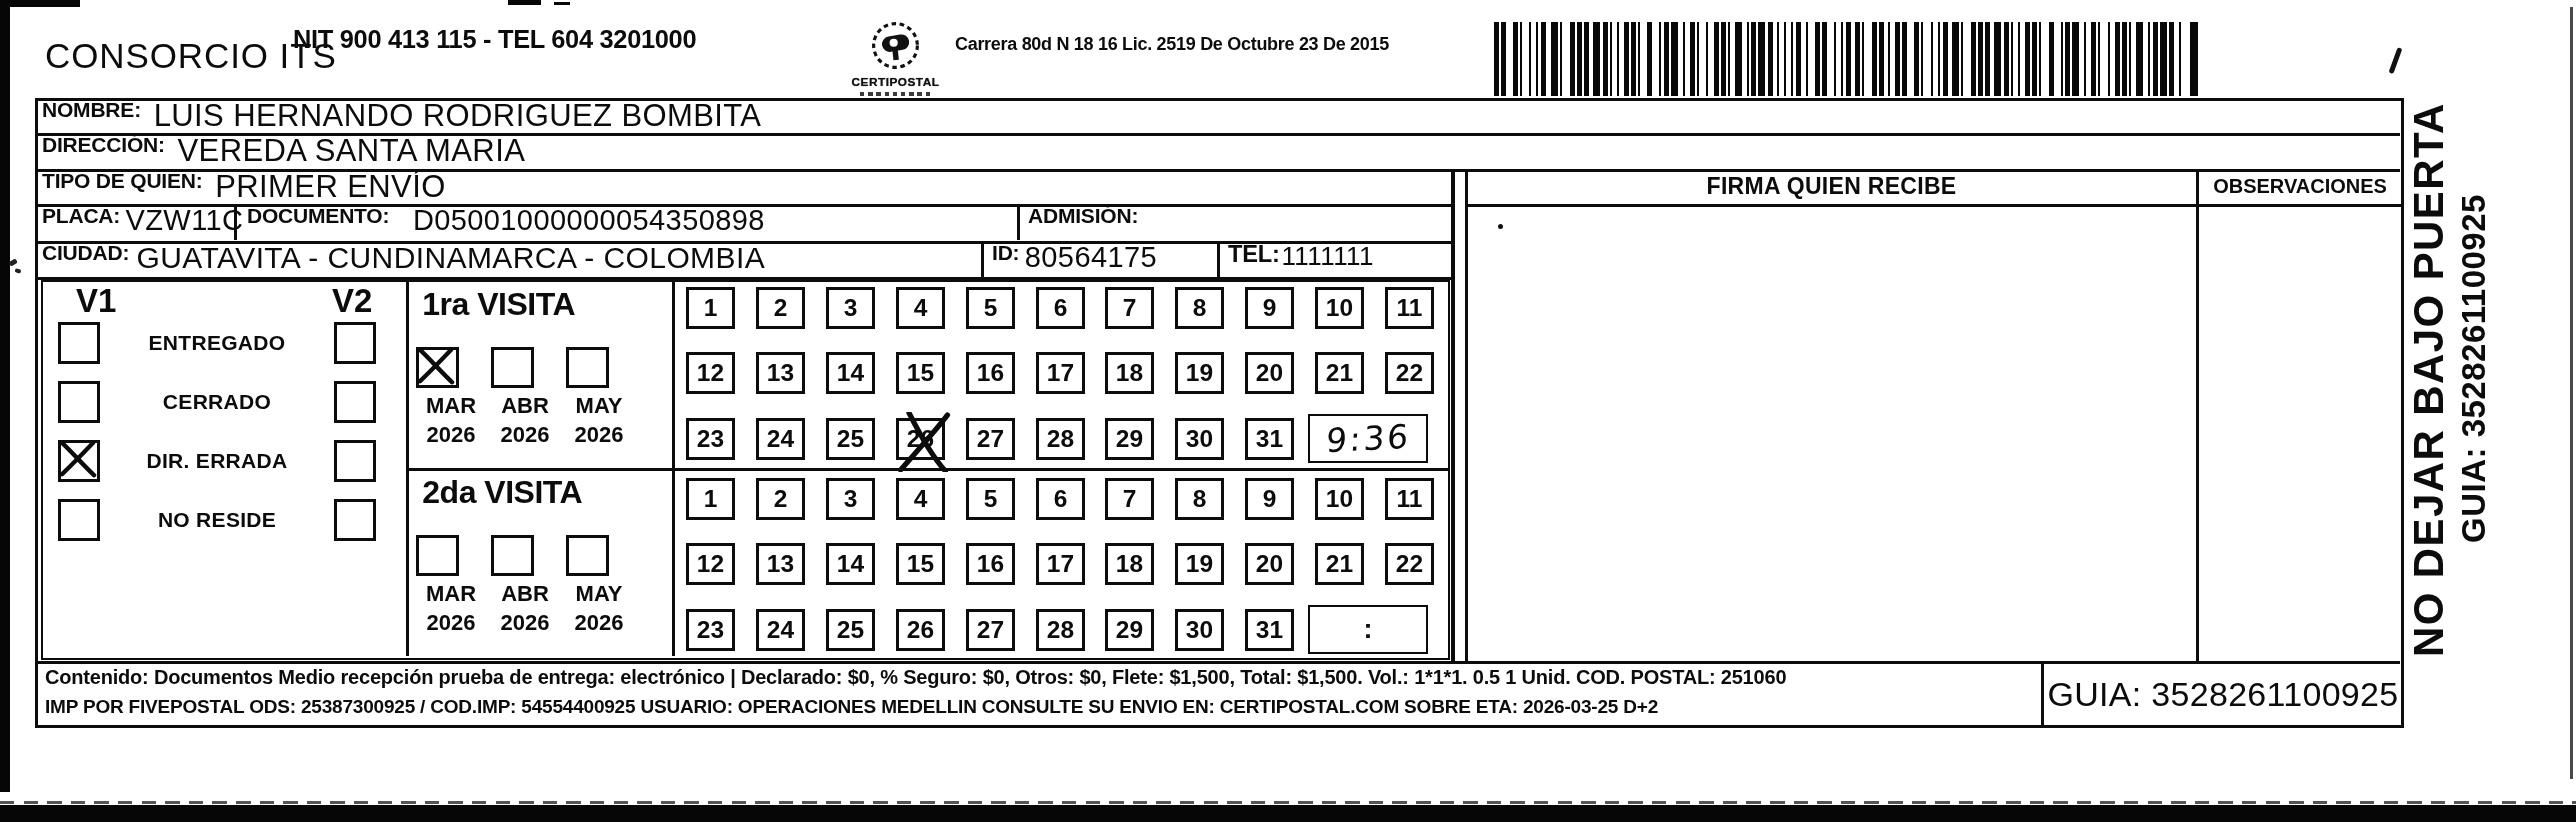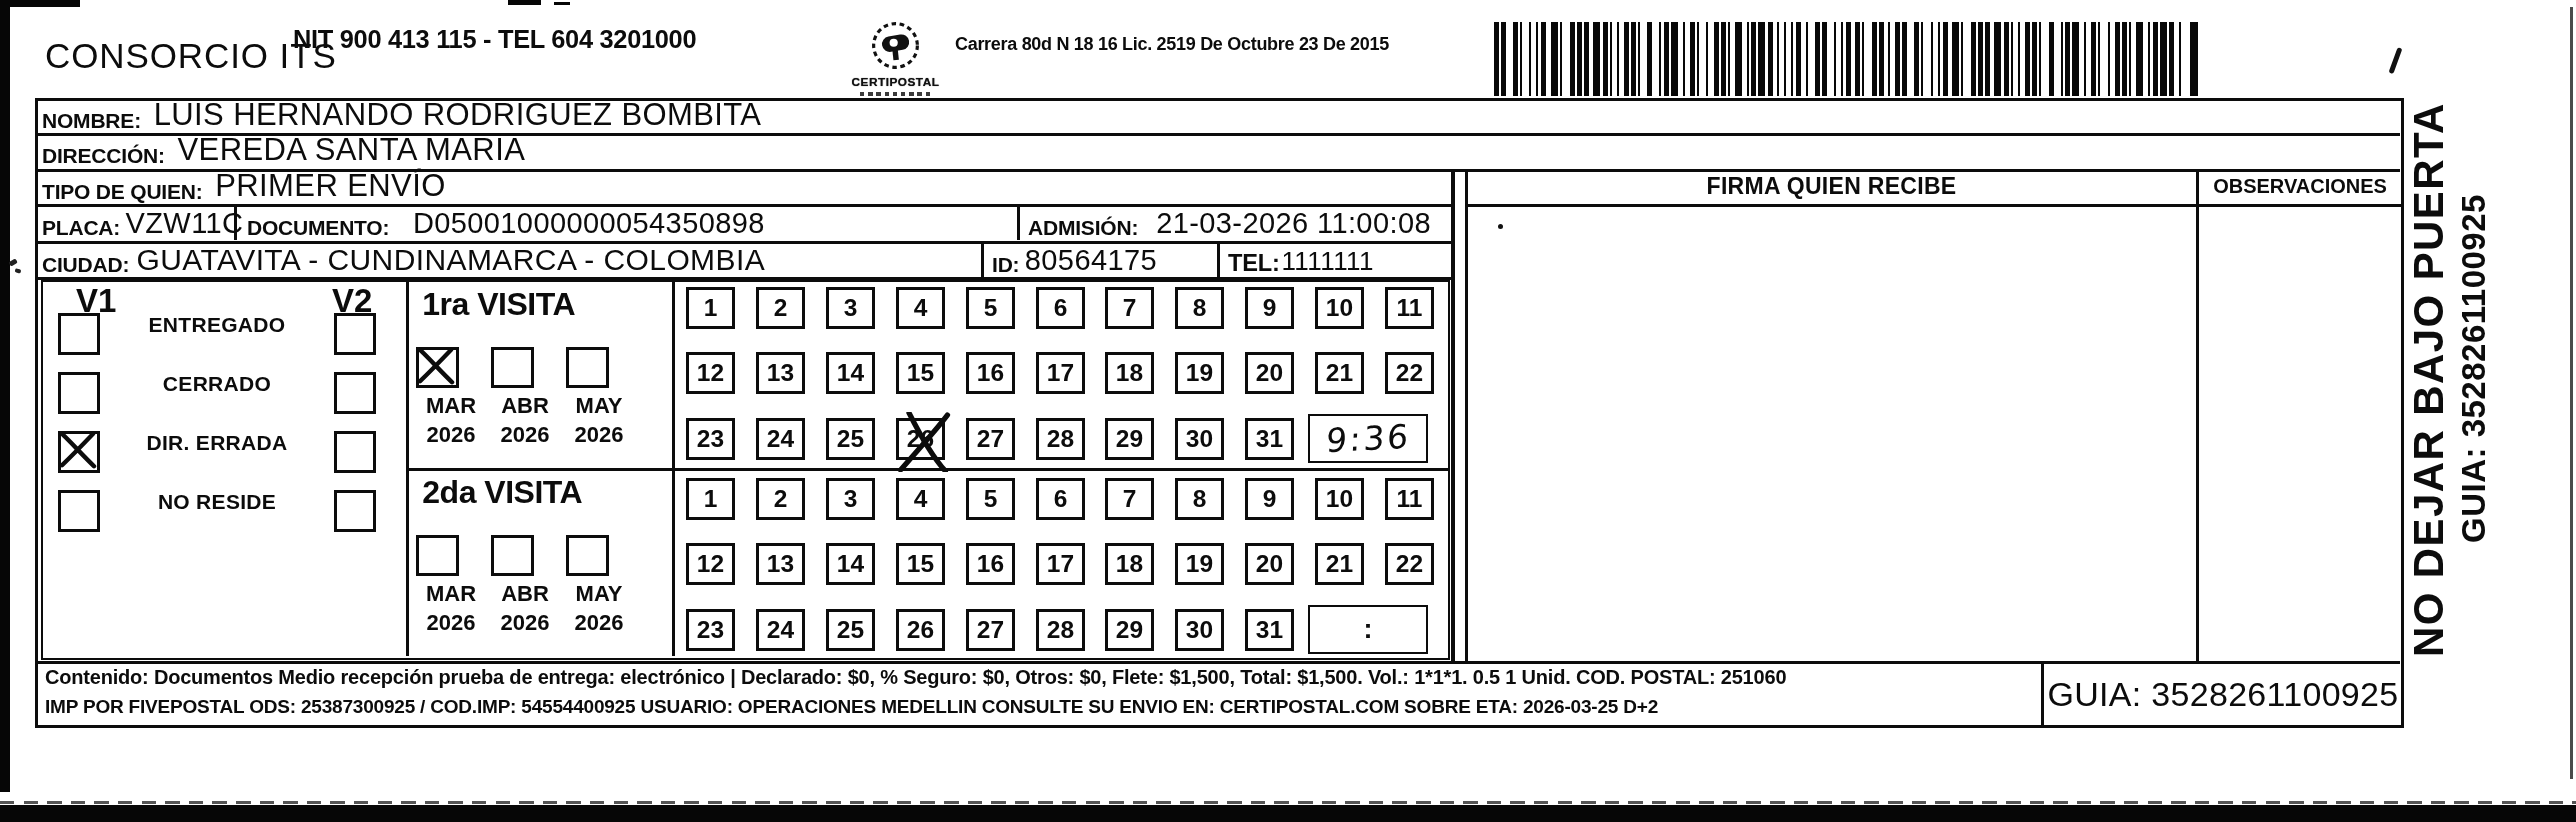--- a/index.html
+++ b/index.html
@@ -20,30 +20,30 @@
 .logo{position:absolute;left:841px;top:20px;width:109px;text-align:center}
 .logo-name{font-size:11.8px;font-weight:800;letter-spacing:0.5px;color:#111;text-shadow:0 0 0.9px #333;margin-top:0.9px}
 .logo-tag{width:71px;height:4.5px;margin:2.7px auto 0;background:repeating-linear-gradient(90deg,#3a3a3a 0 4.5px,transparent 4.5px 8.2px)}
 .certi-block{position:absolute;left:955px;top:25.4px}
 .certi-l1{font-size:24.5px;font-weight:700;letter-spacing:-0.3px}
 .certi-l2{font-size:18px;font-weight:700;letter-spacing:-0.3px;margin-top:8.2px}
 #barcode{position:absolute;left:1494px;top:22px;width:706px;height:74px}
 #barcode i{position:absolute;top:0;height:100%;background:#080808}
 
 .tbl-outer{position:absolute;left:35px;top:98px;width:2369px;height:630px;border:3.6px solid #0c0c0c}
-.cellrow{position:absolute;display:flex;align-items:flex-end;white-space:nowrap}
+.cellrow{position:absolute;display:flex;align-items:flex-start;white-space:nowrap}
 .flabel{font-weight:700;font-size:21px;letter-spacing:-0.2px}
 .fvalue{font-size:30px;letter-spacing:0.4px;margin-left:12.7px}
 .fvalue.sm{font-size:29px}
 .hdrcell{position:absolute;display:flex;align-items:center;justify-content:center;font-weight:700}
 
 .status-panel{position:absolute;left:41px;top:280px;width:365px;height:380px}
 .v-head{position:absolute;top:1.8px;font-size:33px;font-weight:800}
 #status-rows{position:absolute;left:0;top:33px;width:365px}
-.status-row{display:flex;align-items:flex-start;height:59px;padding-left:17px}
+.status-row{display:flex;align-items:center;height:59px;padding-left:17px}
 .status-label{width:234px;text-align:center;font-size:21px;font-weight:700;letter-spacing:0.3px}
 .cb{width:42px;height:42px;border:3.6px solid #0c0c0c;position:relative;flex:none}
 .cb svg,.mcb svg{position:absolute;left:-2.7px;top:-2.7px;width:40px;height:38px}
 
 .visit-outer{position:absolute;left:41px;top:280px;width:1409px;height:380px;border:2.7px solid #0c0c0c}
 .mpanel{position:absolute;left:406px;width:266px}
 .mtitle{position:absolute;left:16.3px;top:6.4px;font-size:32px;font-weight:800;letter-spacing:-0.5px}
 .mboxes{position:absolute;left:10px;top:67px;display:flex;gap:32px}
 .mcb{width:43px;height:41px;border:3.6px solid #0c0c0c;position:relative}
 .mrow{position:absolute;left:8px;top:113px;width:223px;display:flex}
@@ -220,21 +220,20 @@
   <div class="cellrow" style="left:42px;top:204px;height:36px">
     <span class="flabel">PLACA:</span>
     <span class="fvalue sm" style="margin-left:5.4px">VZW11C</span>
   </div>
   <div class="cellrow" style="left:247px;top:204px;height:36px">
     <span class="flabel">DOCUMENTO:</span>
     <span class="fvalue sm" style="margin-left:23.6px">D05001000000054350898</span>
   </div>
   <div class="cellrow" style="left:1028px;top:204px;height:36px">
     <span class="flabel">ADMISIÓN:</span>
-    <span class="fvalue sm" style="margin-left:18px">21-03-2026 11:00:08</span>
   </div>
   <div class="cellrow" style="left:42px;top:241px;height:36px">
     <span class="flabel">CIUDAD:</span>
     <span class="fvalue" style="font-size:30px;margin-left:7.3px">GUATAVITA - CUNDINAMARCA - COLOMBIA</span>
   </div>
   <div class="cellrow" style="left:992px;top:241px;height:36px">
     <span class="flabel">ID:</span>
     <span class="fvalue sm" style="margin-left:5.4px">80564175</span>
   </div>
   <div class="cellrow" style="left:1228px;top:241px;height:36px">

